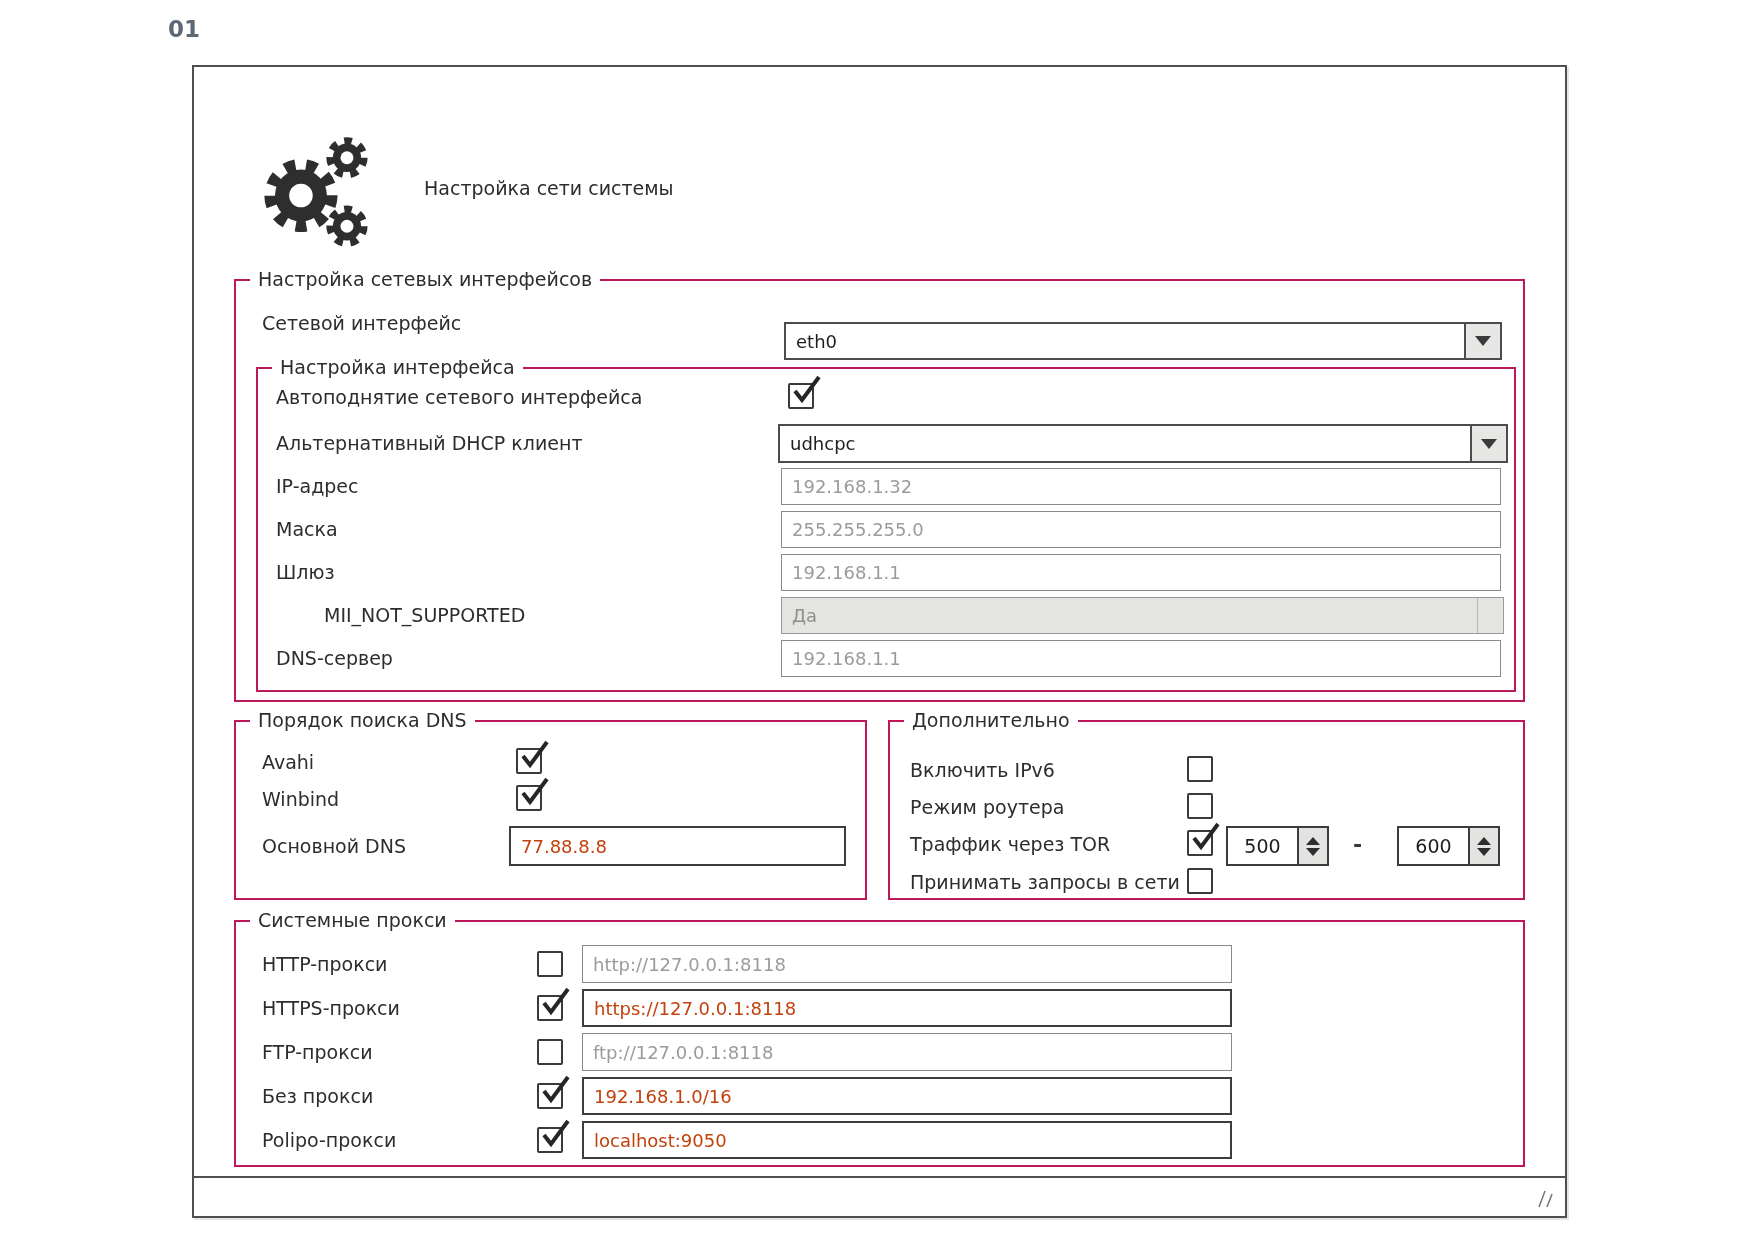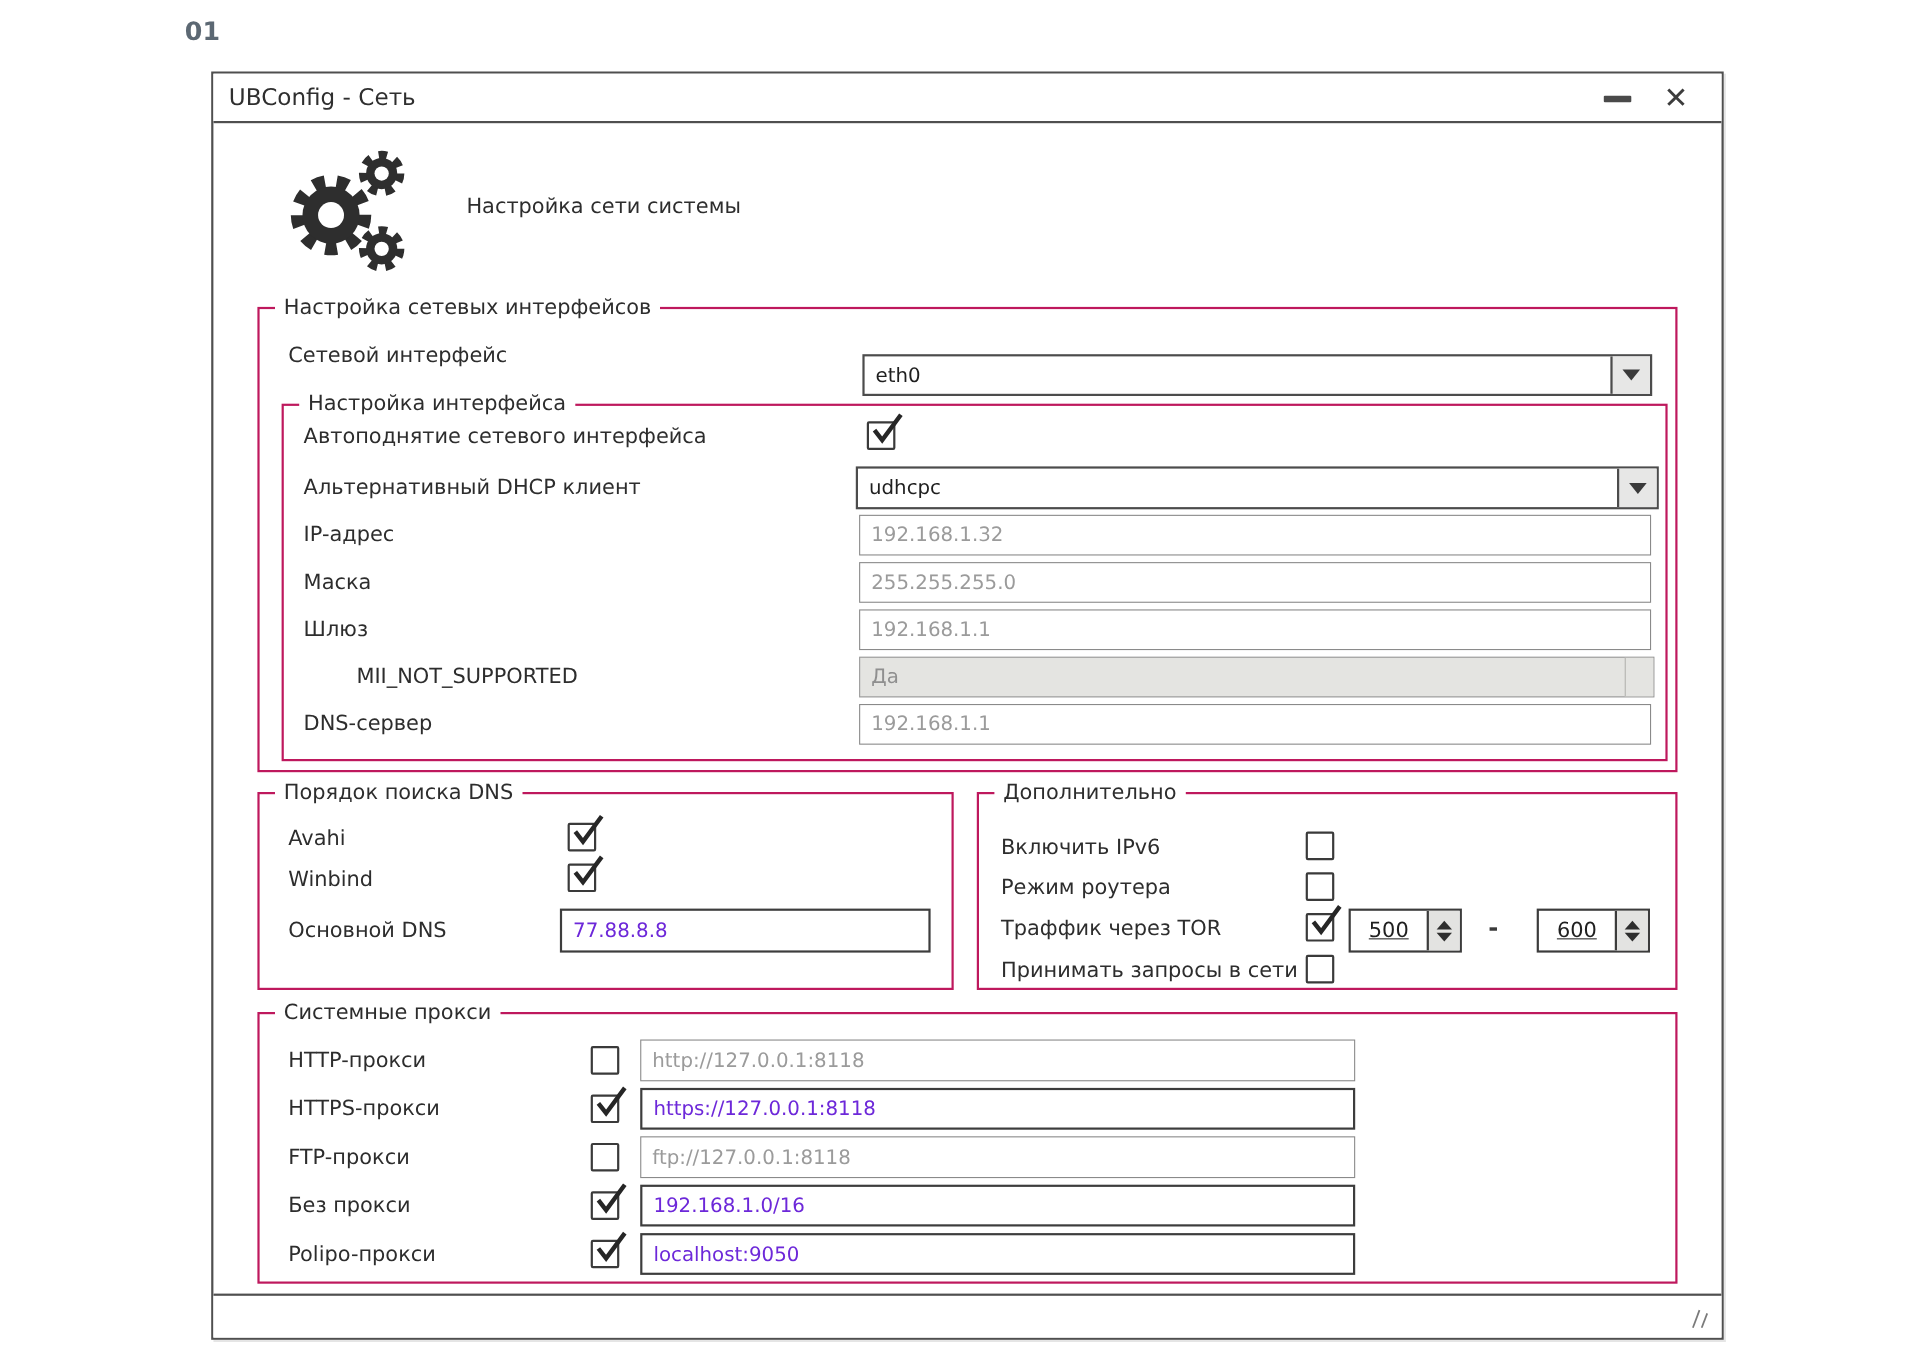--- a/index.html
+++ b/index.html
@@ -25,53 +25,48 @@
   .lbl { position:absolute; font-size:19px; color:#2d2d2d; white-space:nowrap; line-height:25px; }
 
   .combo { position:absolute; display:flex; border:2px solid #4c4c4c; background:#fff; cursor:pointer; }
   .combo .val { flex:1; font-size:18px; color:#1f1f1f; padding-left:10px; display:flex; align-items:center; white-space:nowrap; overflow:hidden; }
   .combo .cbtn { width:36px; flex:none; background:#e7e7e6; border-left:2px solid #4c4c4c; display:flex; align-items:center; justify-content:center; }
   .tri-dn { width:0; height:0; border-left:8px solid transparent; border-right:8px solid transparent; border-top:10px solid #3a3a3a; }
 
   .ipt { position:absolute; border:2px solid #6e6e6e; background:#fff; font-family:inherit; font-size:18px; padding:0 10px; color:#0f172a; outline:none; }
   .ipt.dim { border-width:1.5px; border-color:#8a8a8a; }
   .ipt.dim::placeholder { color:#9b9b9b; opacity:1; }
-  .ipt.strong { border-color:#3d3d3d; color:#6d28d9; }
+  .ipt.strong { border-color:#3d3d3d; color:#c2410c; }
 
   .disabled-combo { position:absolute; display:flex; border:1.5px solid #9a9a9a; background:#e4e4e1; }
   .disabled-combo .val { flex:1; font-size:18px; color:#8f8f8f; padding-left:10px; display:flex; align-items:center; }
   .disabled-combo .dc-btn { width:26px; flex:none; border-left:1.5px solid #b3b3b0; background:#e4e4e1; }
 
   .cb { position:absolute; width:26px; height:26px; border:2.5px solid #3a3a3a; border-radius:2px; background:#fff; cursor:pointer; }
   .cb svg { position:absolute; left:-2px; top:-11px; width:34px; height:34px; overflow:visible; display:none; }
   .cb.checked svg { display:block; }
 
-  .spin { position:absolute; display:flex; border:2px solid #3c3c3c; background:#fff; cursor:pointer;text-decoration:underline; }
+  .spin { position:absolute; display:flex; border:2px solid #3c3c3c; background:#fff; cursor:pointer; }
   .spin .num { flex:1; display:flex; align-items:center; justify-content:center; font-size:19px; color:#1f1f1f; }
   .spin .sbtn { width:30px; flex:none; background:#e3e3e1; border-left:2px solid #3c3c3c; display:flex; flex-direction:column; align-items:center; justify-content:center; gap:3px; }
   .tri-up-s { width:0; height:0; border-left:7px solid transparent; border-right:7px solid transparent; border-bottom:8px solid #2e2e2e; }
   .tri-dn-s { width:0; height:0; border-left:7px solid transparent; border-right:7px solid transparent; border-top:8px solid #2e2e2e; }
   .dash-sep { position:absolute; font-size:22px; font-weight:bold; color:#3a3a3a; }
 
   .statusbar { position:absolute; left:0; right:0; bottom:0; height:40px; border-top:2px solid #4f4f4f; background:#fff; }
   .grip { position:absolute; right:10px; bottom:6px; width:24px; height:24px; cursor:nwse-resize; }
 </style>
 </head>
 <body>
 
 <div id="stage">
   <div class="page-label">01</div>
 
   <div class="win">
 
-    <div class="titlebar">
-      <span class="title">UBConfig - Сеть</span>
-      <span class="btn-min"></span>
-      <span class="btn-close">✕</span>
-    </div>
 
     <svg class="hdr-icon" viewBox="0 0 100 100" aria-hidden="true">
       <g fill="none" stroke="#2e2e2e">
         <circle cx="33" cy="53" r="25" stroke-width="12" stroke-dasharray="8.7 8.7"></circle>
         <circle cx="72" cy="21" r="13.5" stroke-width="8" stroke-dasharray="6.1 6.1"></circle>
         <circle cx="72" cy="79" r="13.5" stroke-width="8" stroke-dasharray="6.1 6.1"></circle>
       </g>
       <circle cx="33" cy="53" r="22" fill="#2e2e2e"></circle>
         <circle cx="33" cy="53" r="10" fill="#ffffff"></circle>
       <circle cx="72" cy="21" r="12" fill="#2e2e2e"></circle>

